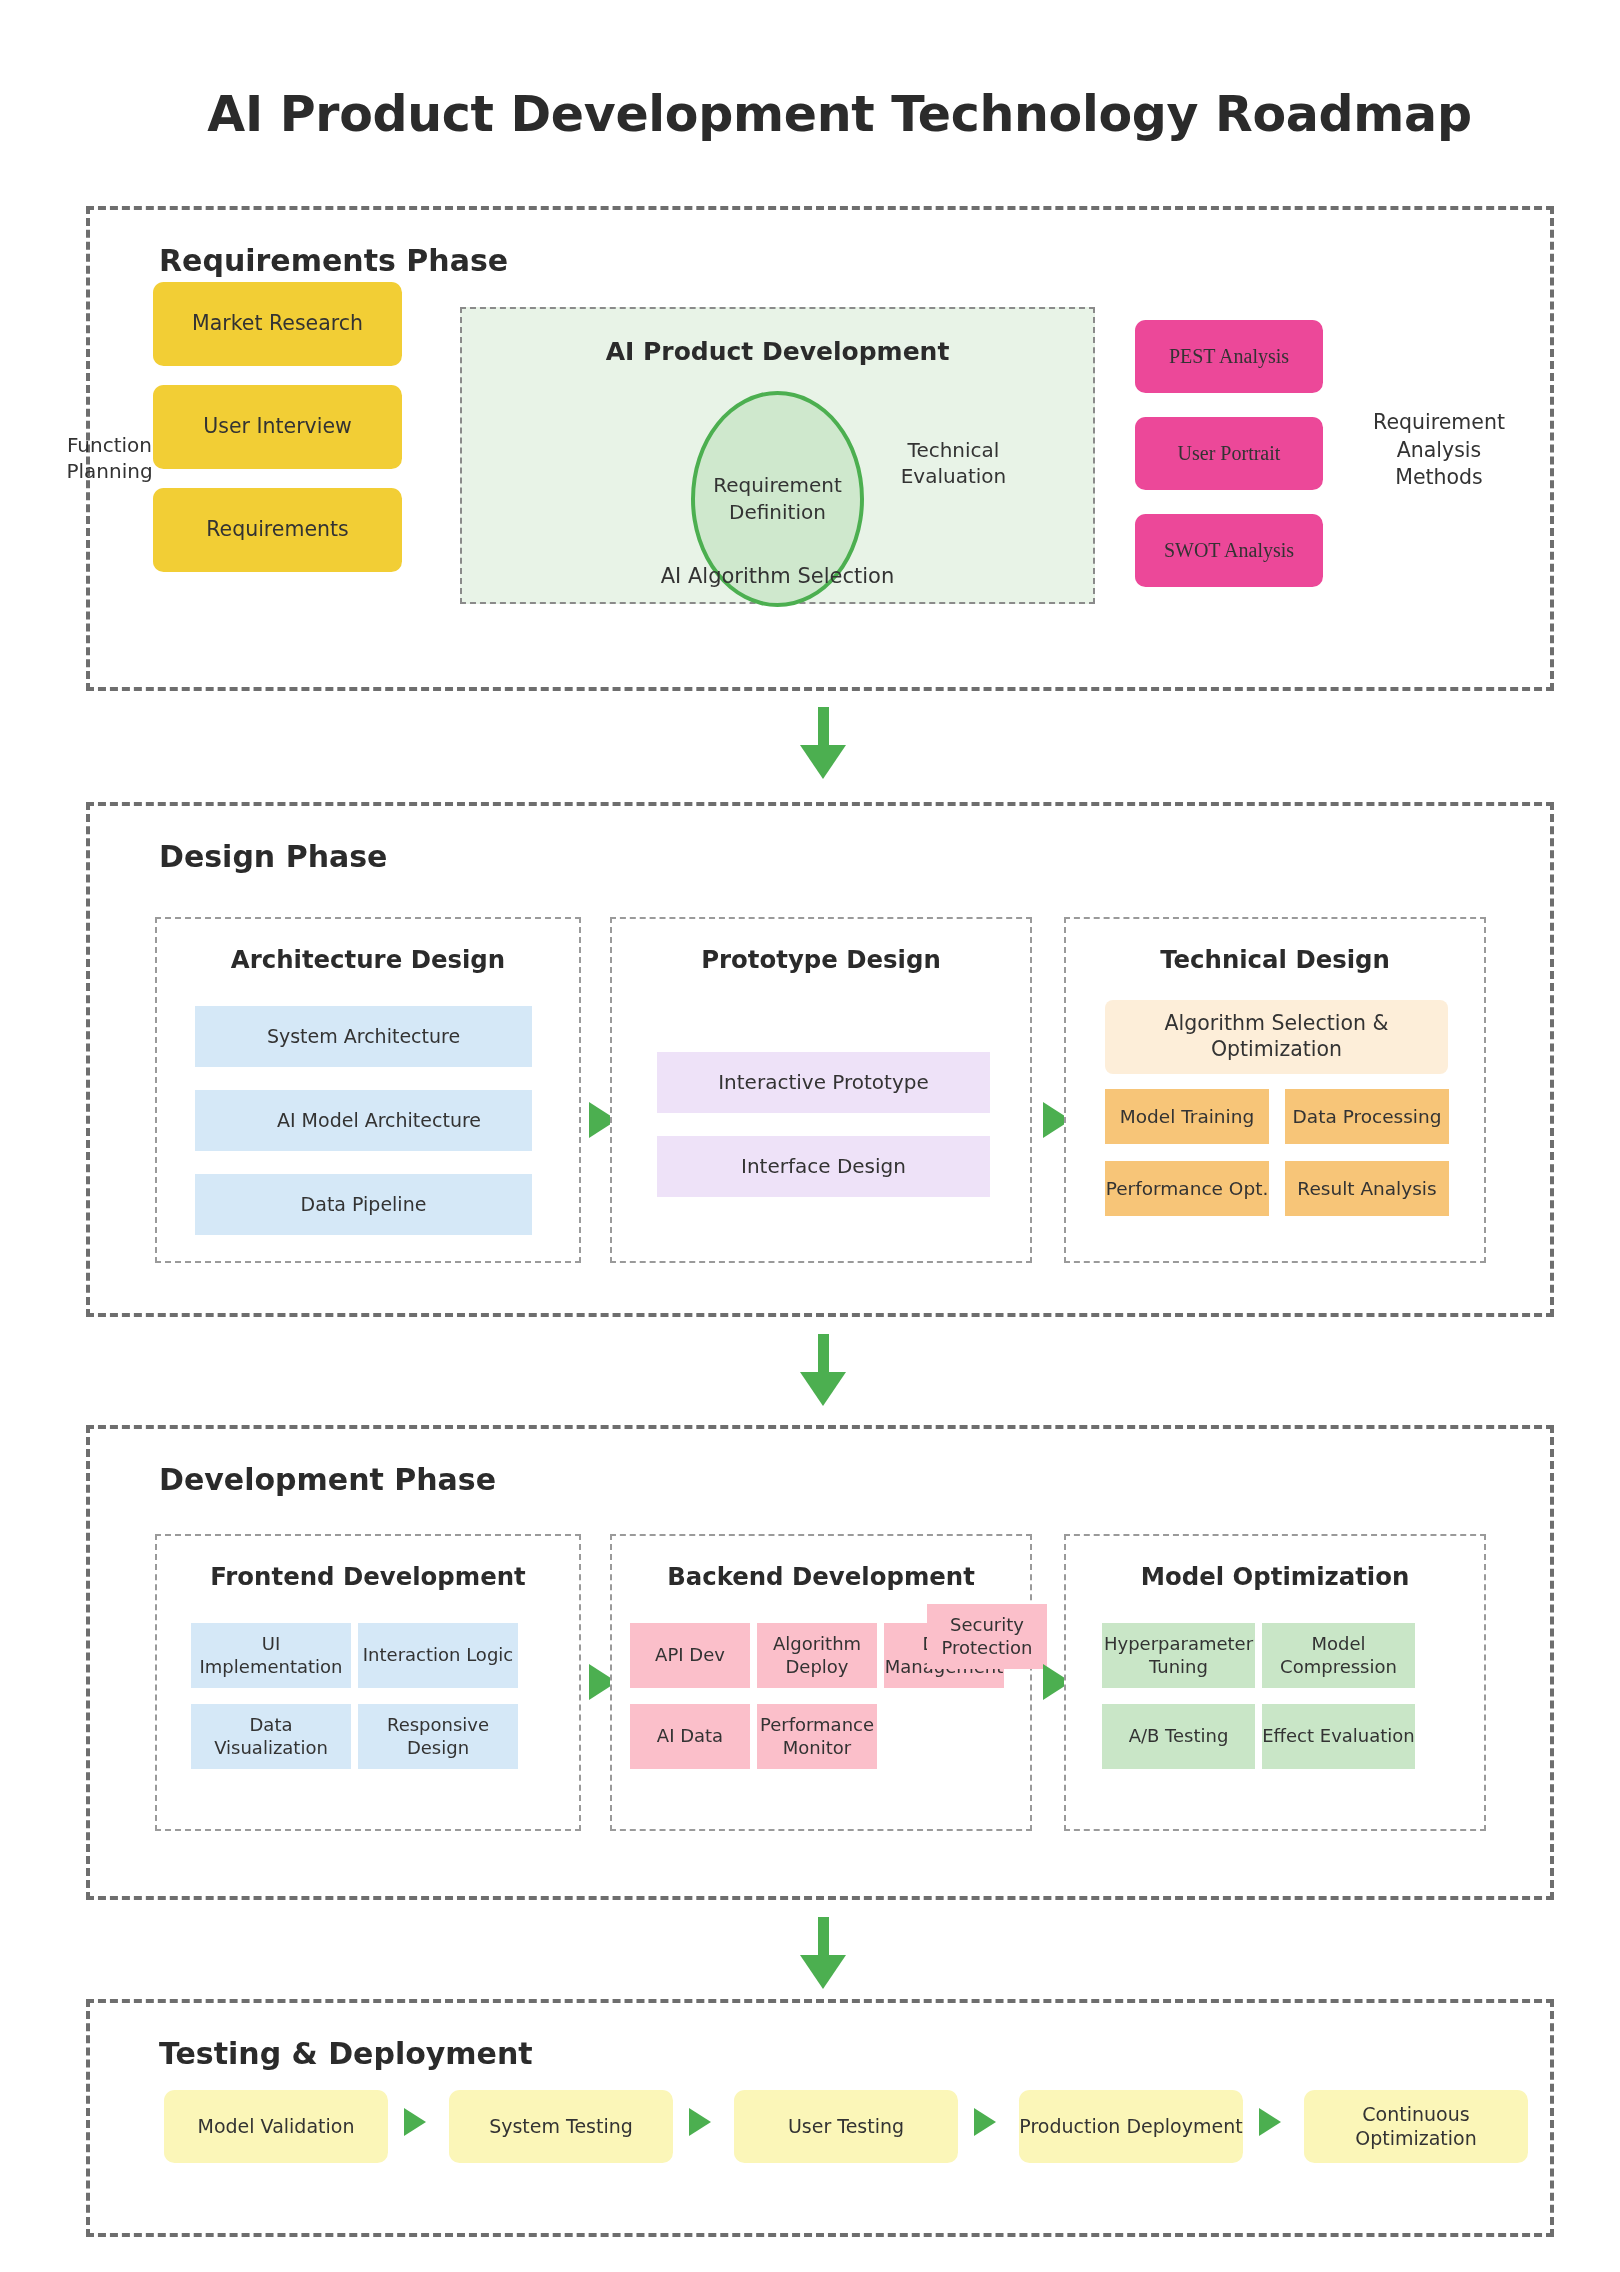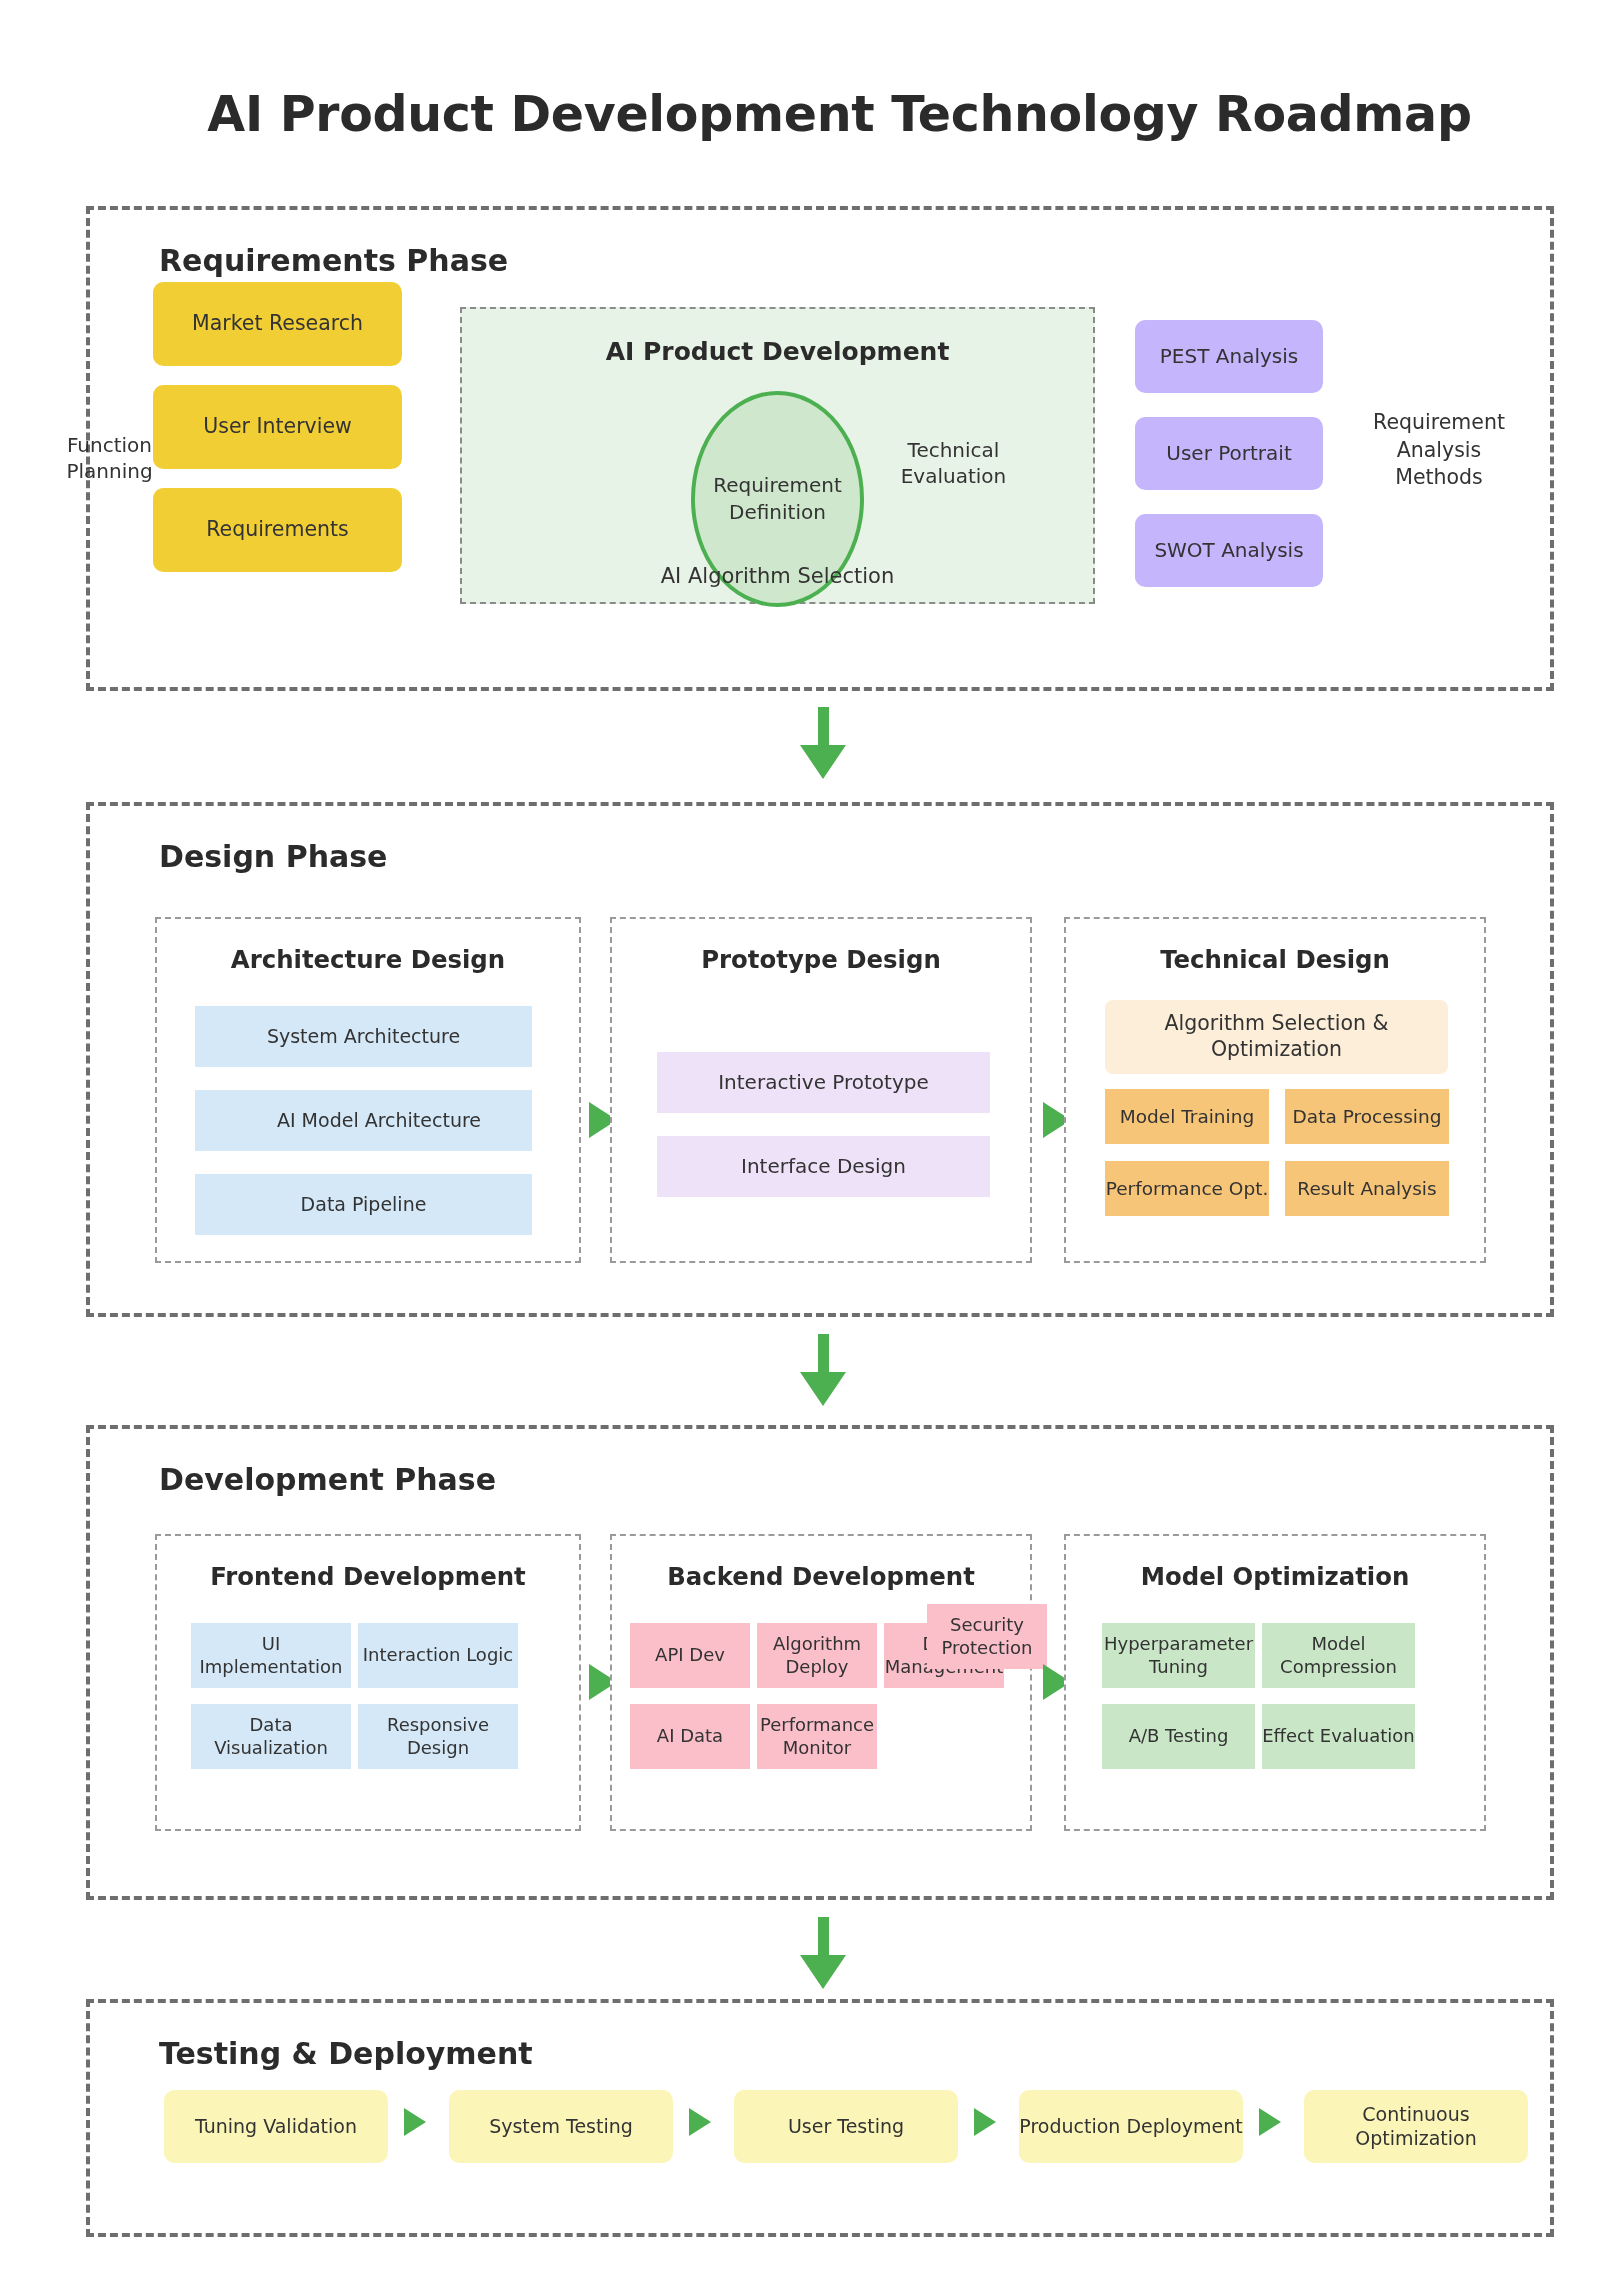--- a/index.html
+++ b/index.html
@@ -94,26 +94,27 @@
   .chip-yellow {
     background: #f2ce35;
     border-radius: 10.6px;
     font-size: 20.5px;
     width: 249px;
     height: 84px;
     left: 153px;
   }
   
   .chip-orange {
-    background: #c4b5fd;
+    background: #ec4899;
     border-radius: 10.6px;
     font-size: 20px;
     width: 188px;
     height: 73px;
     left: 1135px;
+    font-family: Liberation Serif, serif;
   }
 
   
   #ai-panel {
     position: absolute;
     left: 460px;
     top: 307px;
     width: 635px;
     height: 297px;
     border: 2px dashed #8a8a8a;
@@ -313,21 +314,21 @@
 
 <div class="v-arrow" id="arrow-dev-test">
   <div class="stem"></div>
   <div class="head"></div>
 </div>
 
 <div class="phase" id="phase-testing">
   <div class="phase-title">Testing &amp; Deployment</div>
 </div>
 
-<div class="chip chip-lemon" style="left:164px; top:2090px; width:224px; height:73px;">Tuning Validation</div>
+<div class="chip chip-lemon" style="left:164px; top:2090px; width:224px; height:73px;">Model Validation</div>
 <div class="h-arrow" style="left:404px; top:2108px; border-top-width:14.5px; border-bottom-width:14.5px; border-left-width:22.4px;"></div>
 <div class="chip chip-lemon" style="left:449px; top:2090px; width:224px; height:73px;">System Testing</div>
 <div class="h-arrow" style="left:689px; top:2108px; border-top-width:14.5px; border-bottom-width:14.5px; border-left-width:22.4px;"></div>
 <div class="chip chip-lemon" style="left:734px; top:2090px; width:224px; height:73px;">User Testing</div>
 <div class="h-arrow" style="left:974px; top:2108px; border-top-width:14.5px; border-bottom-width:14.5px; border-left-width:22.4px;"></div>
 <div class="chip chip-lemon" style="left:1019px; top:2090px; width:224px; height:73px;">Production Deployment</div>
 <div class="h-arrow" style="left:1259px; top:2108px; border-top-width:14.5px; border-bottom-width:14.5px; border-left-width:22.4px;"></div>
 <div class="chip chip-lemon" style="left:1304px; top:2090px; width:224px; height:73px;">Continuous Optimization</div>
 
 

